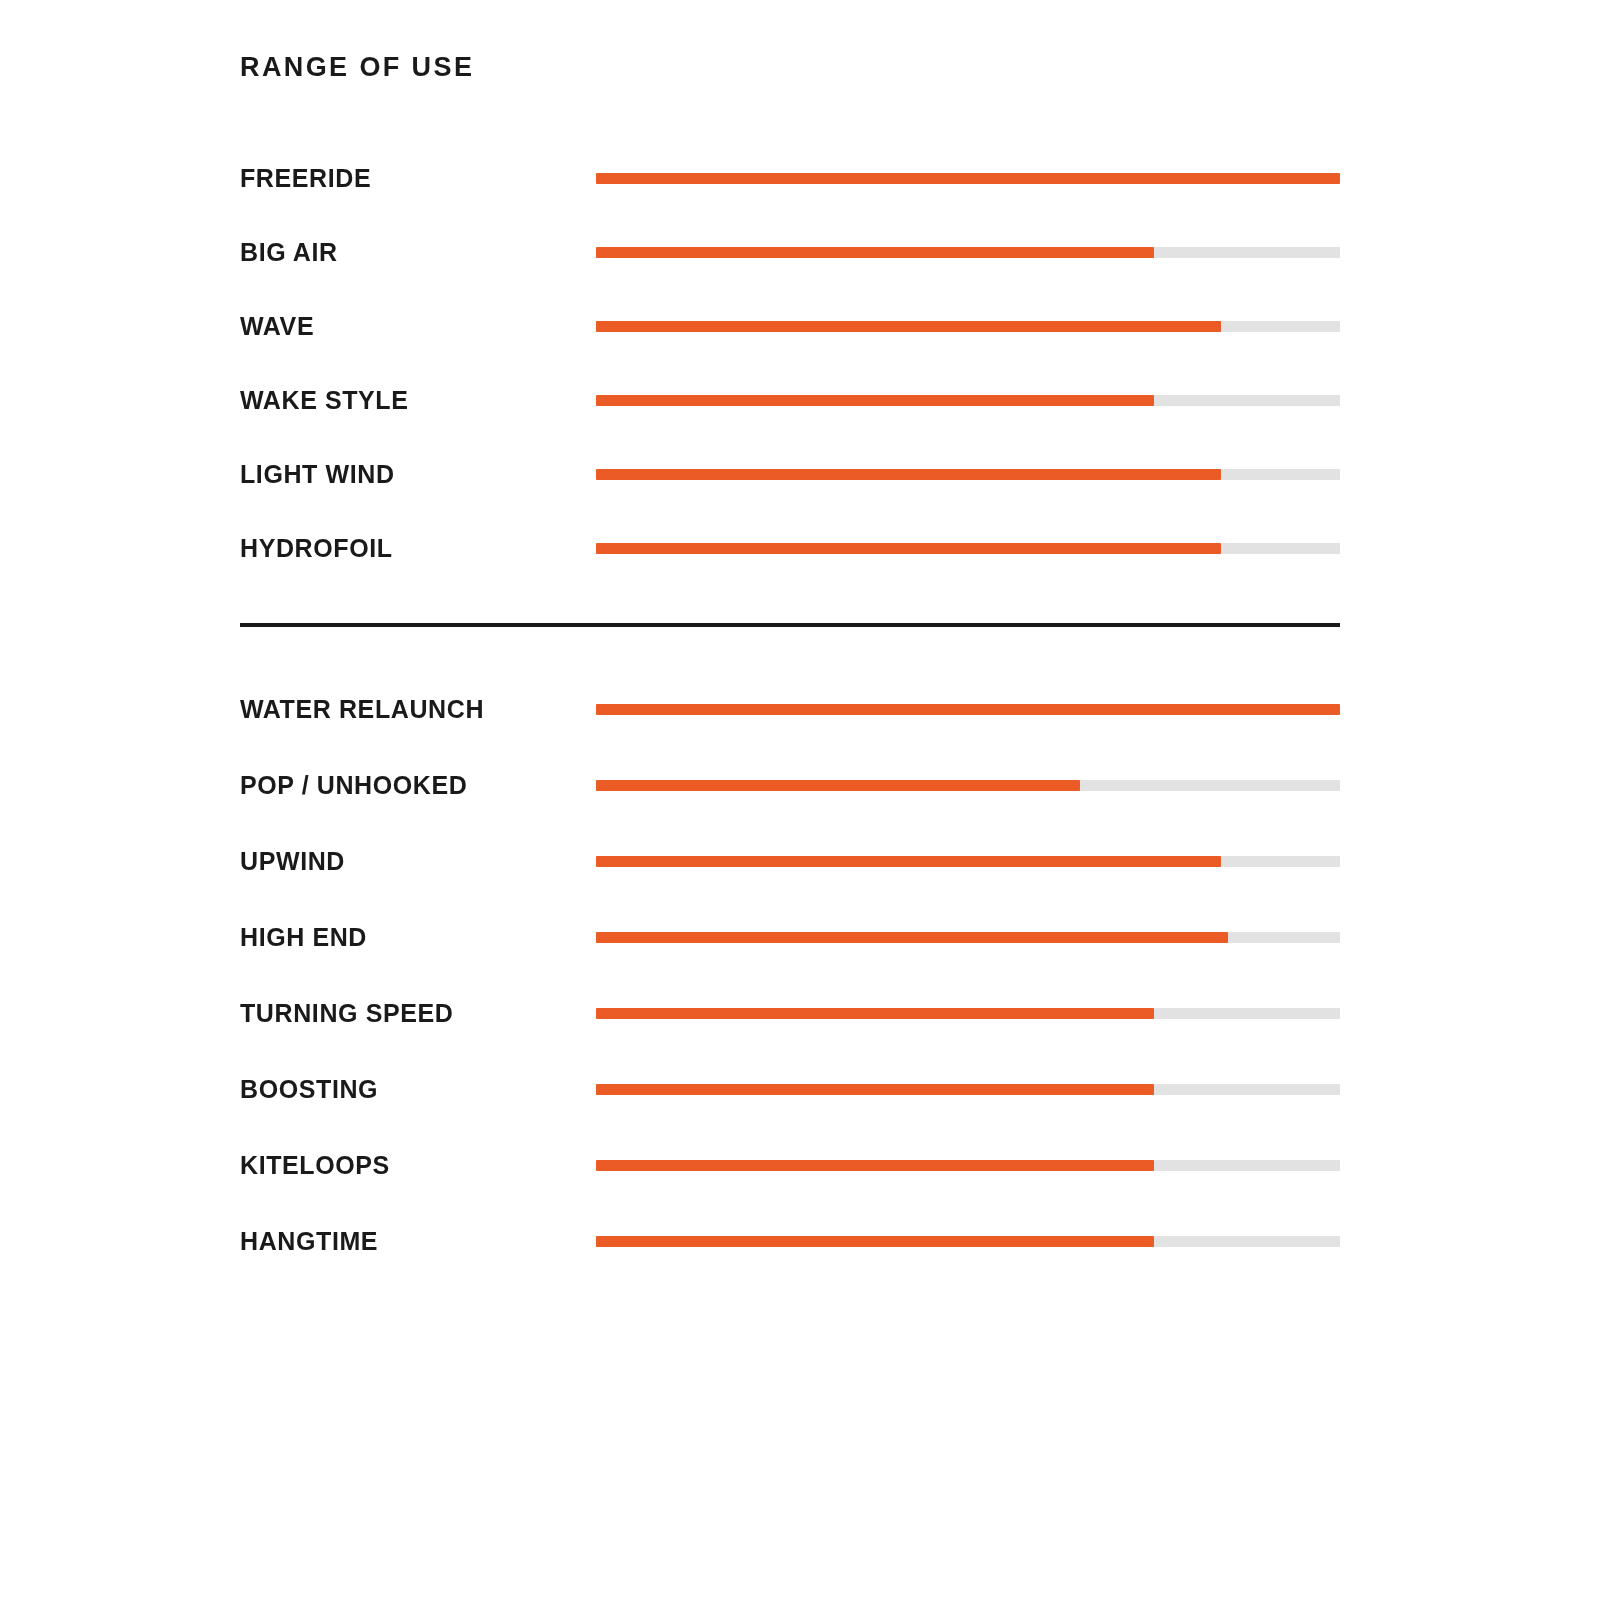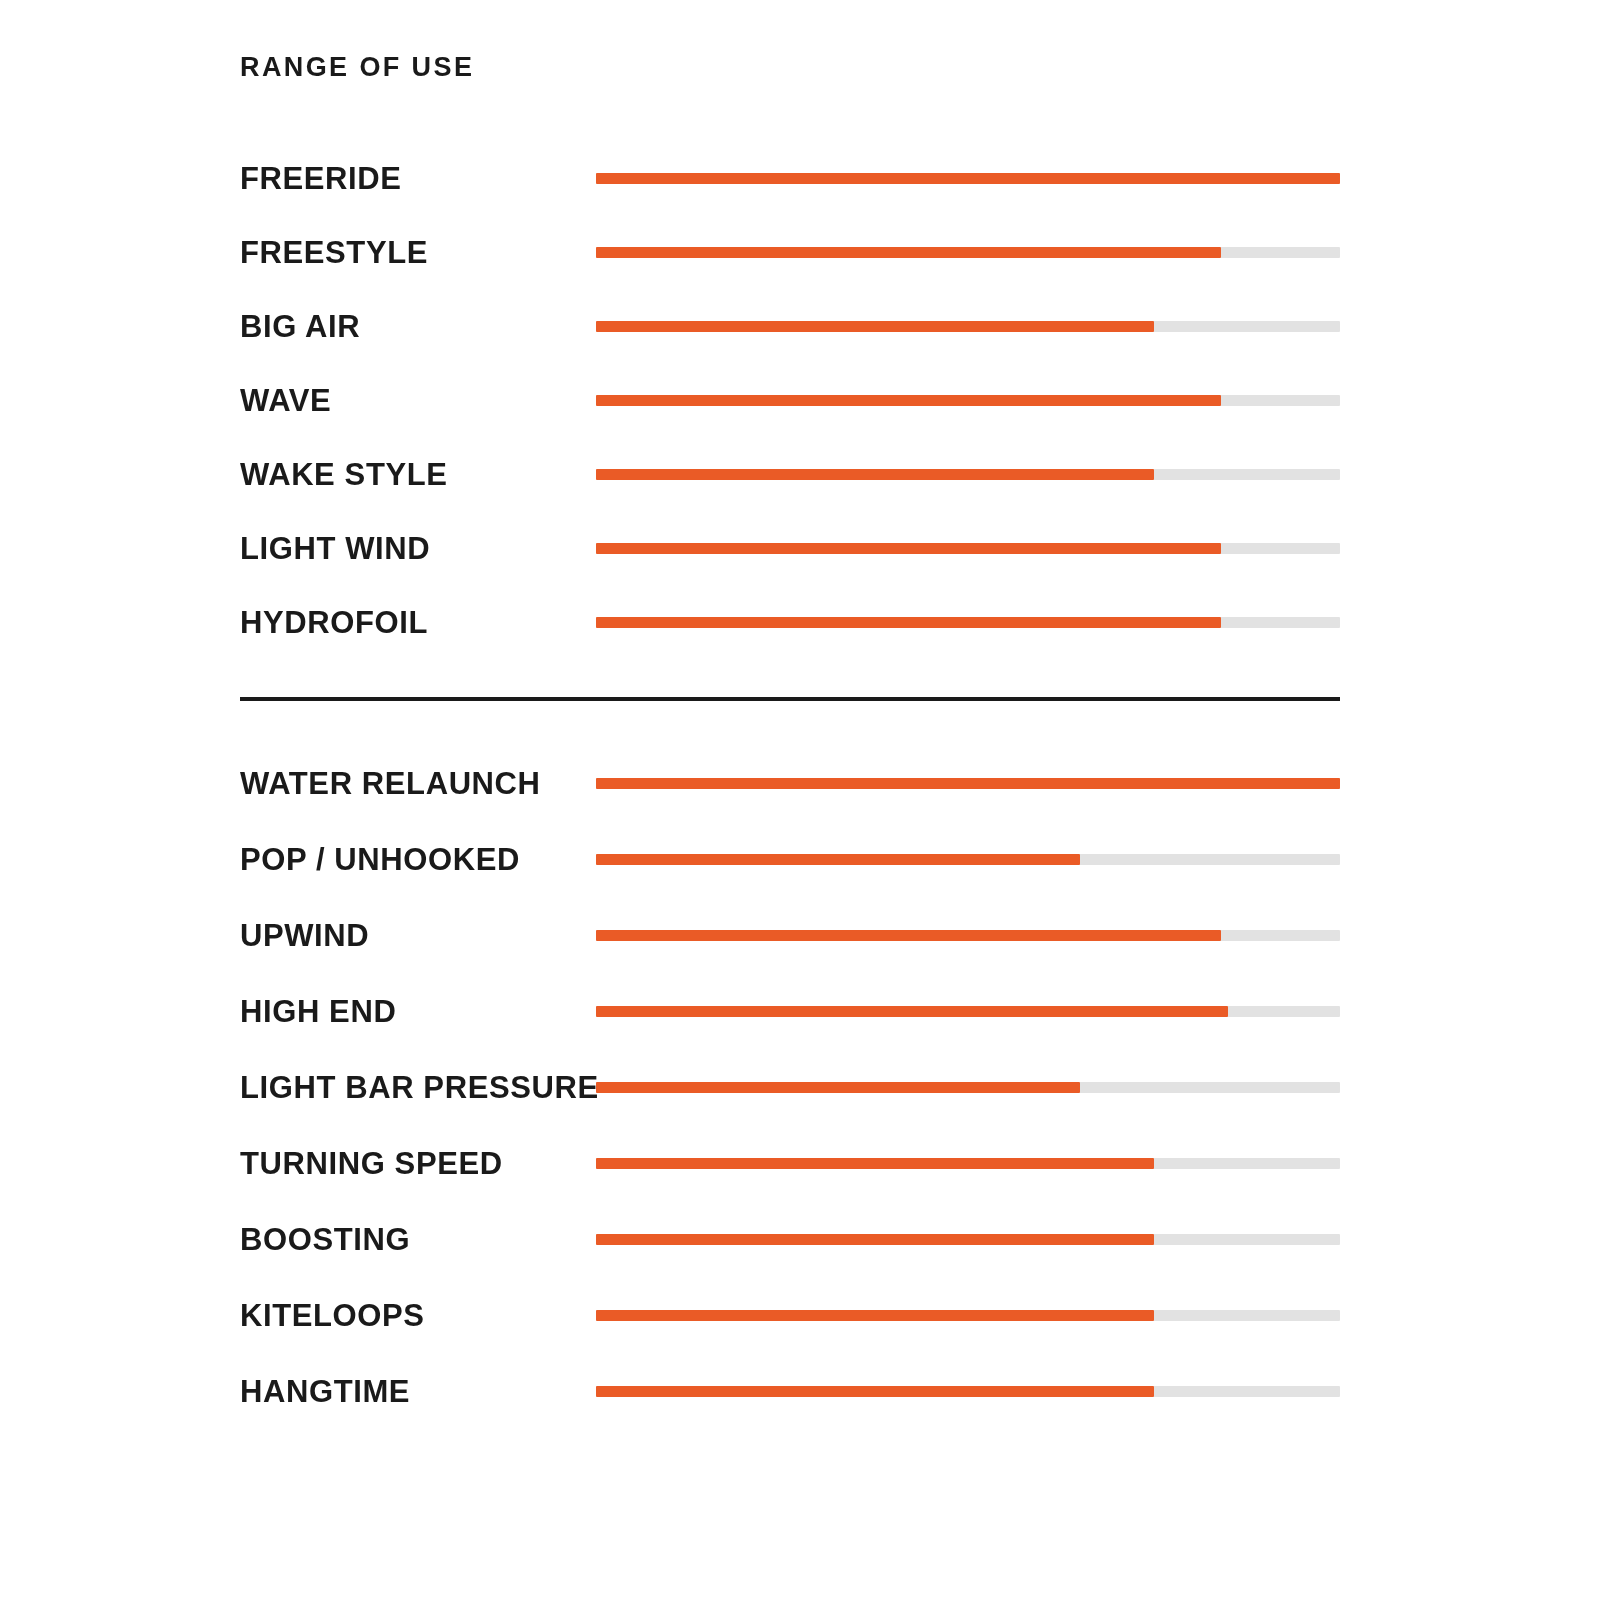--- a/index.html
+++ b/index.html
@@ -34,21 +34,21 @@
     display: block;
   }
   .row {
     display: flex;
     align-items: center;
     height: 74px;
   }
   .row-label {
     width: 356px;
     flex: 0 0 356px;
-    font-size: 31px;
+    font-size: 25px;
     font-weight: 700;
     letter-spacing: 0.6px;
     line-height: 1;
     color: #1a1a1a;
     text-transform: uppercase;
     white-space: nowrap;
   }
   .track {
     position: relative;
     flex: 1 1 auto;
@@ -78,26 +78,20 @@
 
 <div class="sheet">
 
   <h1 class="section-title">RANGE OF USE</h1>
 
   <div class="rows group-1">
     <div class="row">
       <div class="row-label">FREERIDE</div>
       <div class="track" style="background: rgb(226, 226, 226);">
           <div class="fill" style="width: 100%; background: rgb(234, 91, 38);"></div>
-        </div>
-    </div>
-    <div class="row">
-      <div class="row-label">FREESTYLE</div>
-      <div class="track" style="background: rgb(226, 226, 226);">
-          <div class="fill" style="width: 84%; background: rgb(234, 91, 38);"></div>
         </div>
     </div>
     <div class="row">
       <div class="row-label">BIG AIR</div>
       <div class="track" style="background: rgb(226, 226, 226);">
           <div class="fill" style="width: 75%; background: rgb(234, 91, 38);"></div>
         </div>
     </div>
     <div class="row">
       <div class="row-label">WAVE</div>
@@ -146,26 +140,20 @@
           <div class="fill" style="width: 84%; background: rgb(234, 91, 38);"></div>
         </div>
     </div>
     <div class="row">
       <div class="row-label">HIGH END</div>
       <div class="track" style="background: rgb(226, 226, 226);">
           <div class="fill" style="width: 85%; background: rgb(234, 91, 38);"></div>
         </div>
     </div>
     <div class="row">
-      <div class="row-label">LIGHT BAR PRESSURE</div>
-      <div class="track" style="background: rgb(226, 226, 226);">
-          <div class="fill" style="width: 65%; background: rgb(234, 91, 38);"></div>
-        </div>
-    </div>
-    <div class="row">
       <div class="row-label">TURNING SPEED</div>
       <div class="track" style="background: rgb(226, 226, 226);">
           <div class="fill" style="width: 75%; background: rgb(234, 91, 38);"></div>
         </div>
     </div>
     <div class="row">
       <div class="row-label">BOOSTING</div>
       <div class="track" style="background: rgb(226, 226, 226);">
           <div class="fill" style="width: 75%; background: rgb(234, 91, 38);"></div>
         </div>

